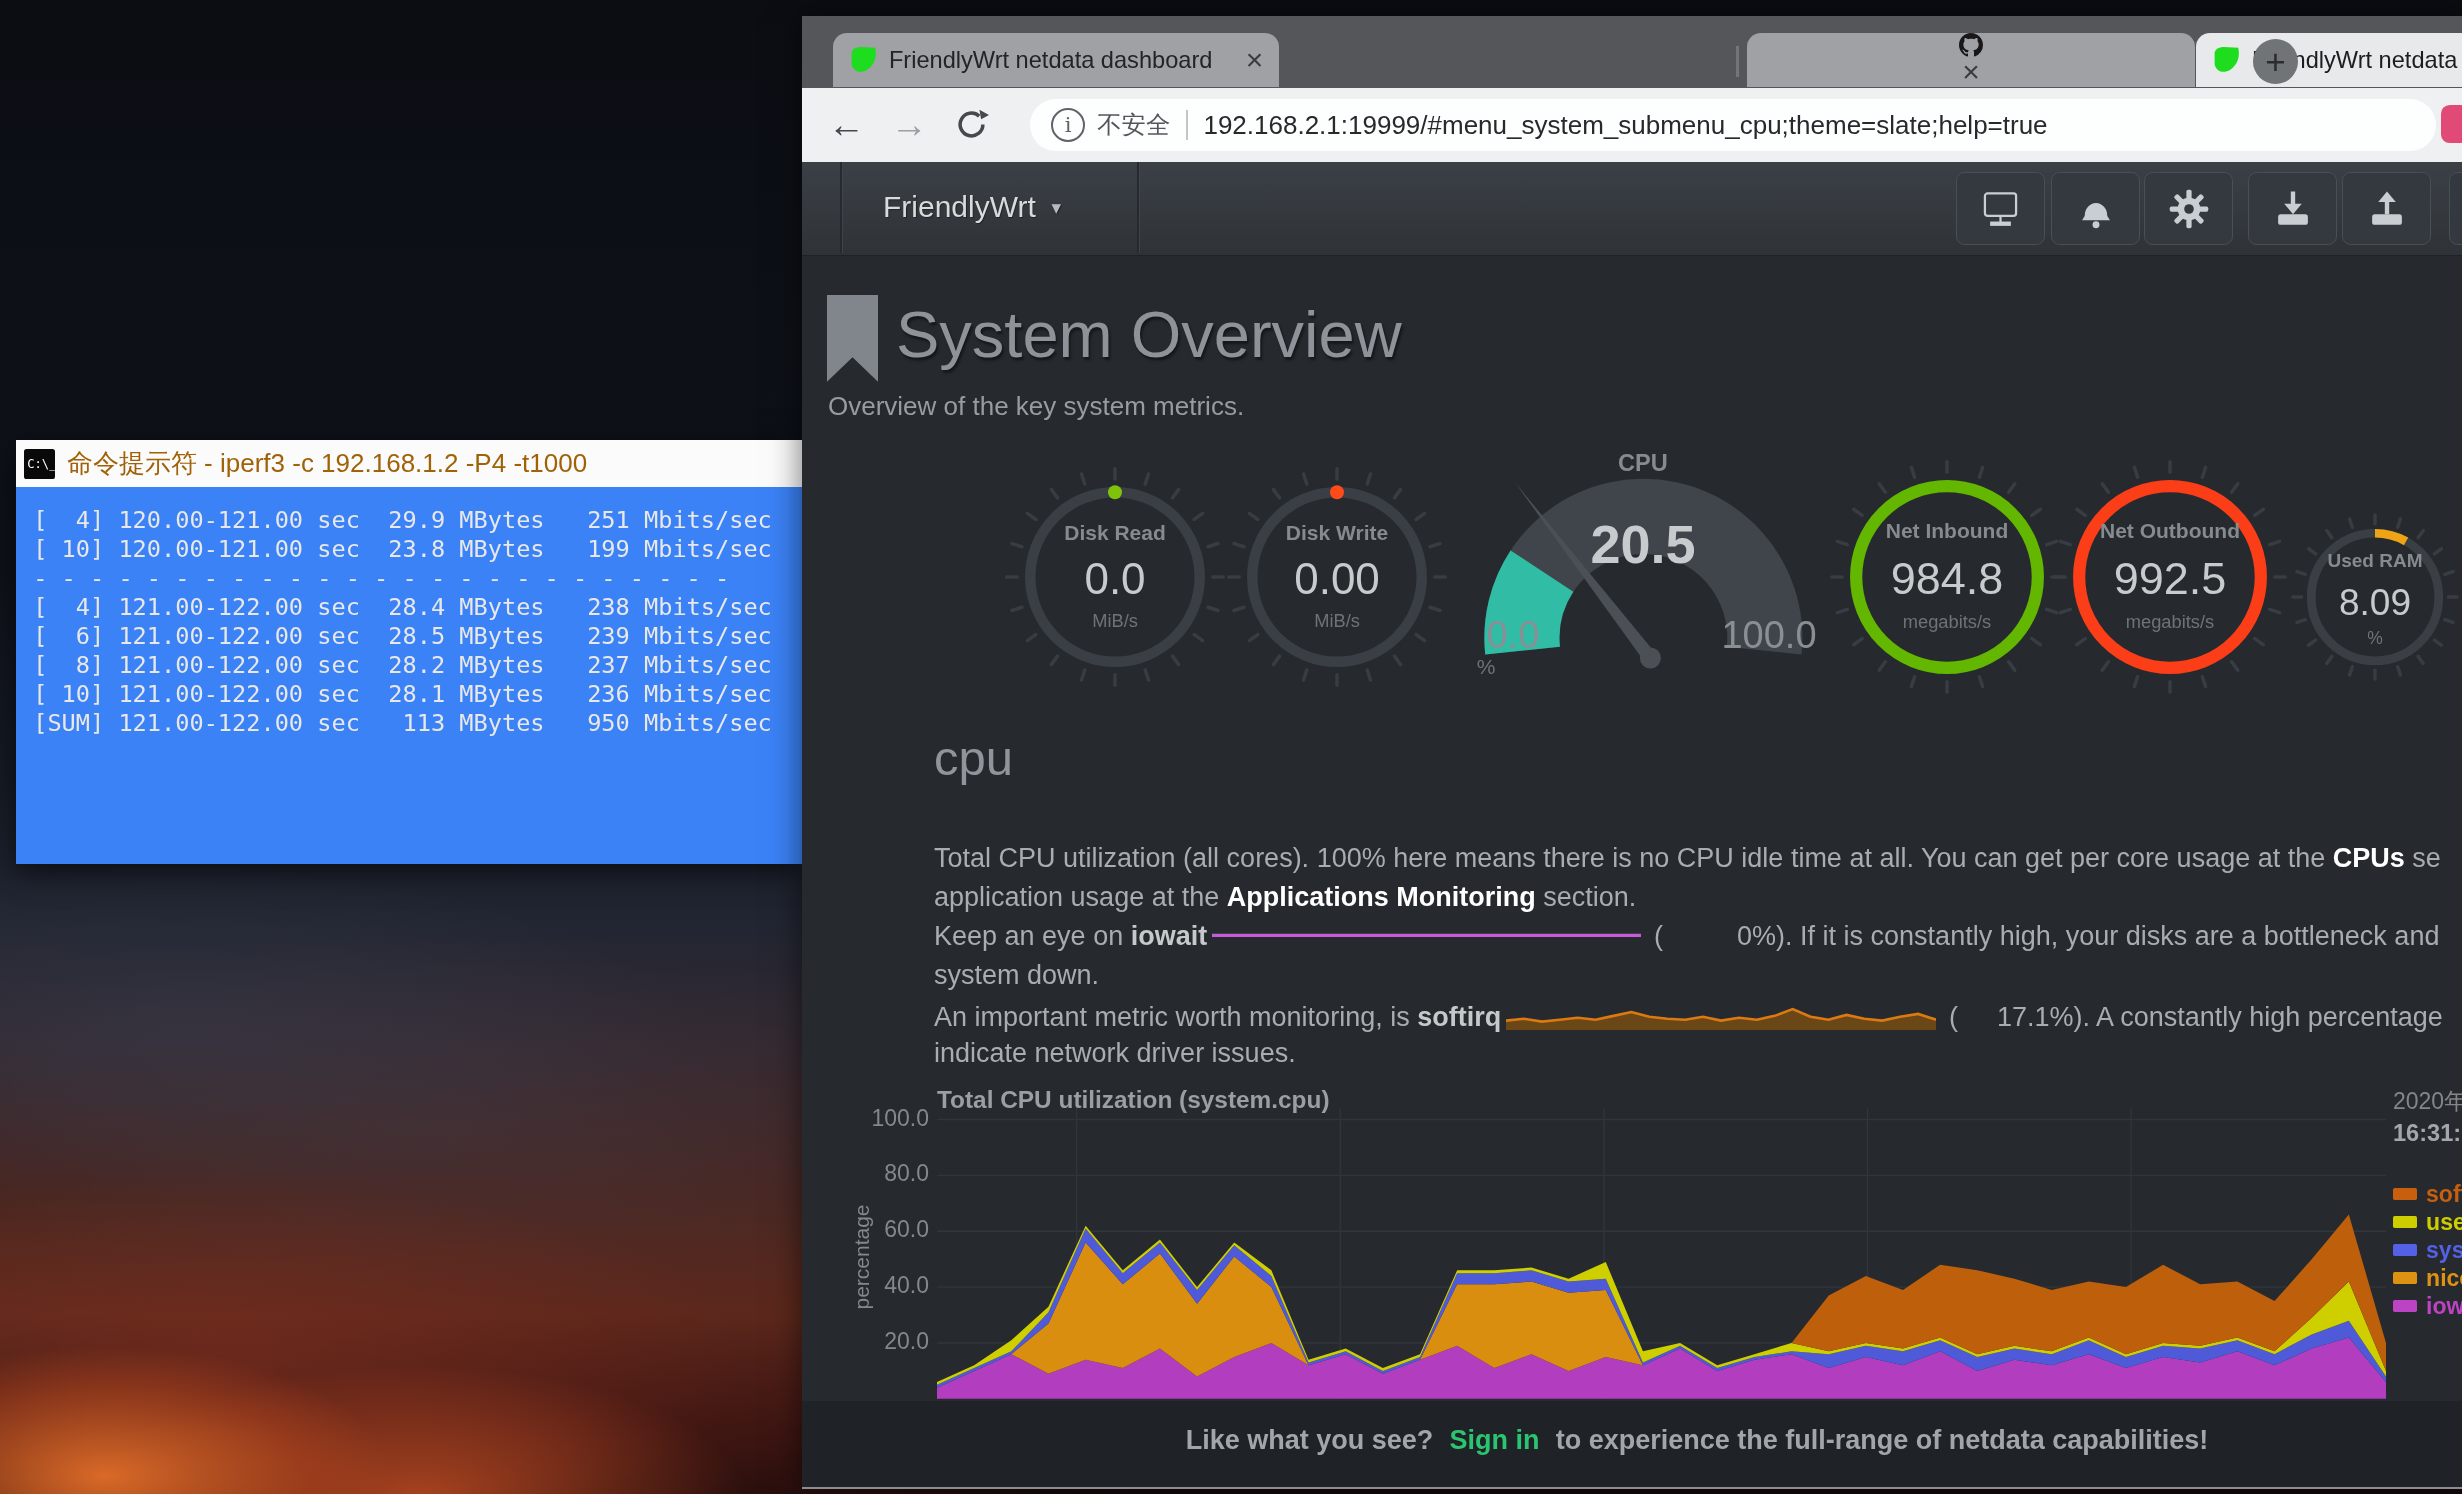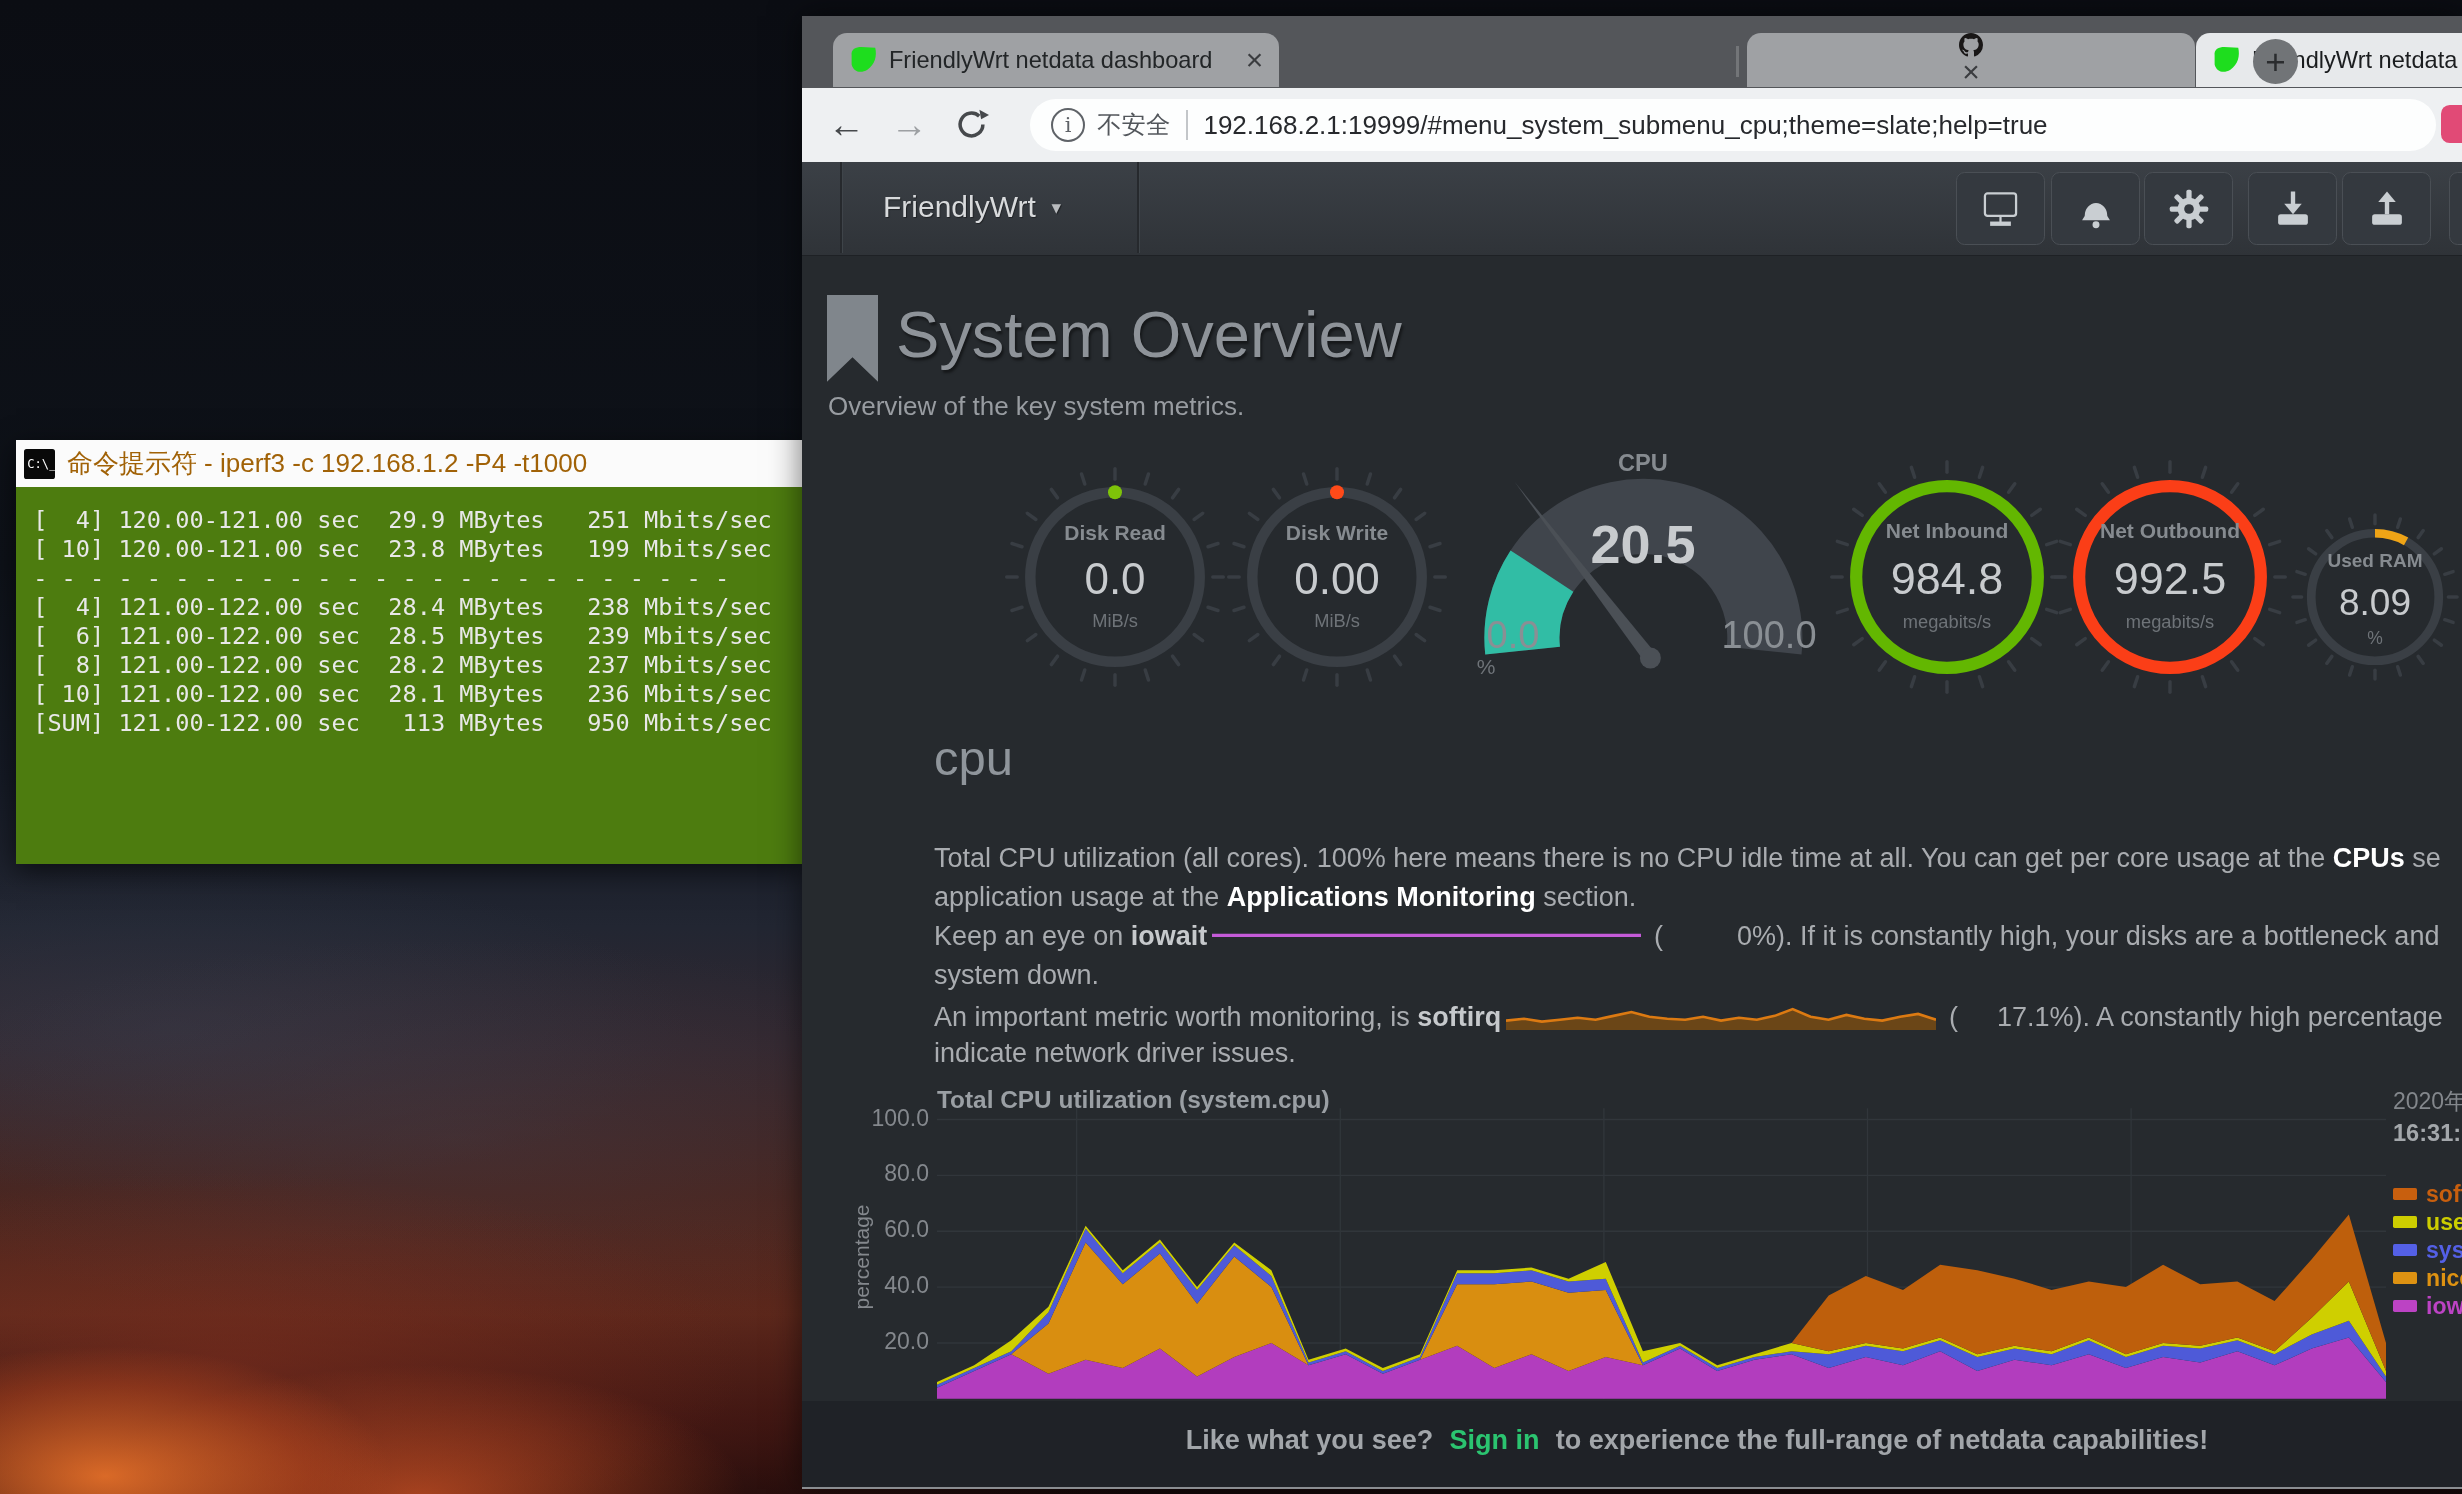--- a/index.html
+++ b/index.html
@@ -19,21 +19,21 @@
 
   
   .terminal{position:absolute;left:15.7px;top:440px;width:788px;height:424px;z-index:2;
     box-shadow:0 7px 26px rgba(0,0,0,.6);}
   .term-title{height:47px;background:#FBFBFB;display:flex;align-items:center;
     padding-left:8px;overflow:hidden;}
   .cmd-icon{width:31px;height:30px;background:#090909;border-radius:2.6px;color:#fff;
     font-family:"DejaVu Sans Mono",monospace;font-size:12.2px;display:flex;align-items:center;
     justify-content:flex-start;padding-left:3.5px;box-sizing:border-box;margin-right:12.2px;flex:0 0 auto;}
   .term-title-text{font-size:26px;color:#a16207;white-space:nowrap;}
-  .term-body{height:377px;background:#4d7c0f;padding:19px 0 0 17.5px;box-sizing:border-box;overflow:hidden;}
+  .term-body{height:377px;background:#3b82f6;padding:19px 0 0 17.5px;box-sizing:border-box;overflow:hidden;}
   .term-line{font-family:"DejaVu Sans Mono",monospace;font-size:23.6px;line-height:29px;
     color:#E8E8E8;white-space:pre;}
 
   
   .browser{position:absolute;left:802px;top:15.7px;width:1660px;height:1473px;z-index:3;
     background:#84cc16;box-shadow:0 0 30px rgba(0,0,0,.55);overflow:hidden;}
 
   
   .tabstrip{position:absolute;left:0;top:0;width:100%;height:72px;background:#54565A;}
   .tab{position:absolute;top:17.5px;height:54px;border-radius:14px 14px 0 0;

